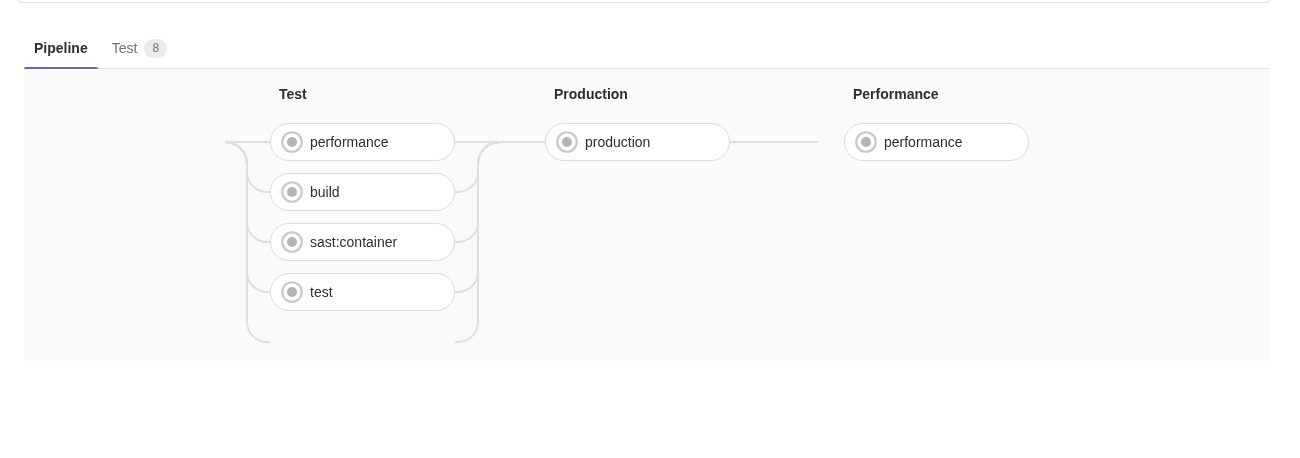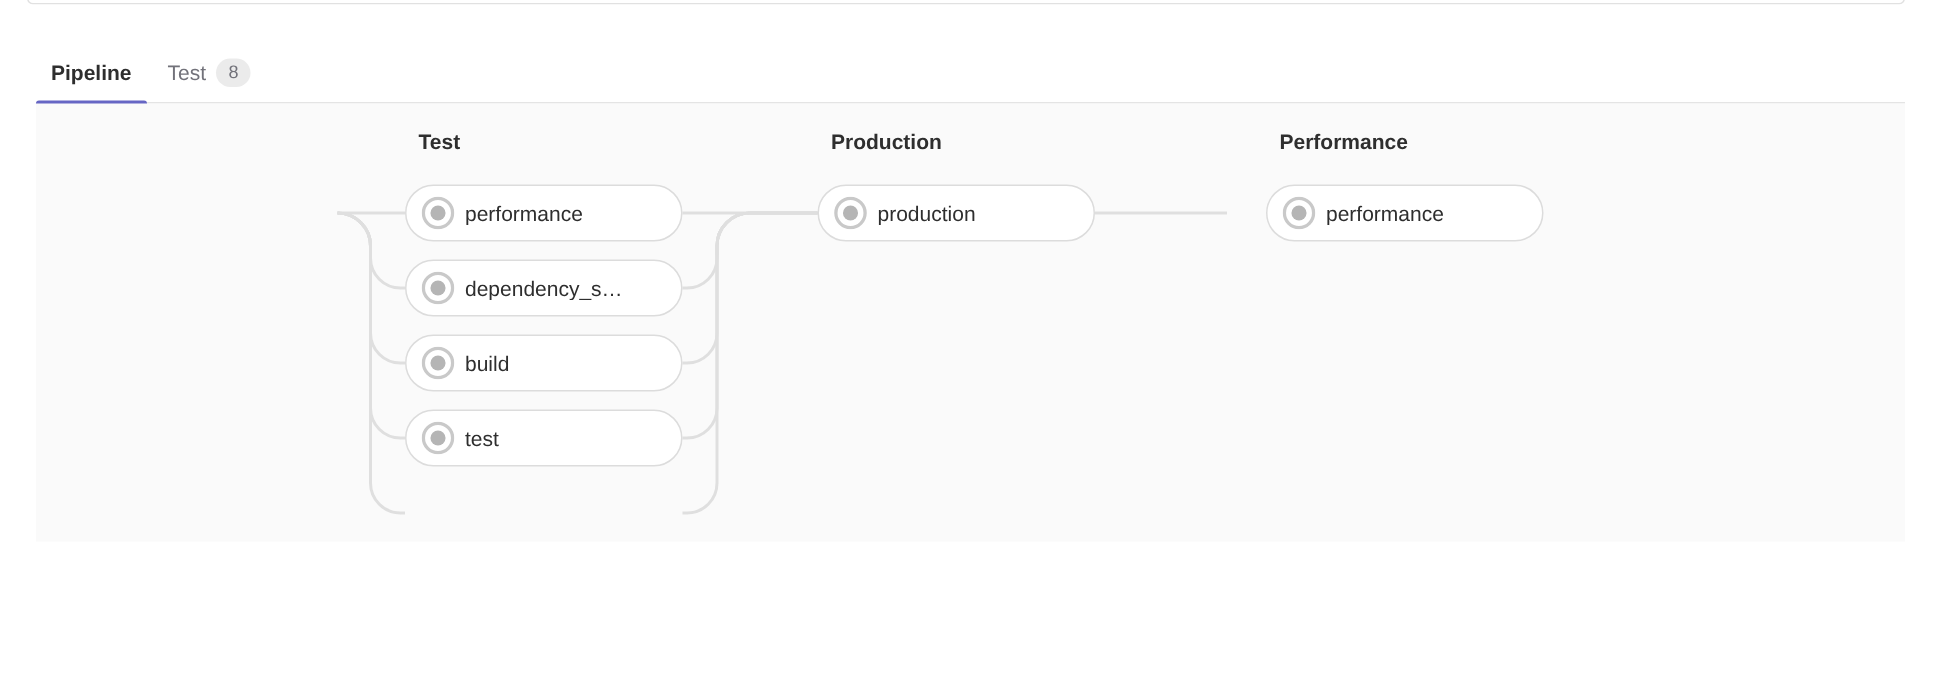--- a/index.html
+++ b/index.html
@@ -198,36 +198,36 @@
       <div class="stage-title">Test</div>
 
       <div class="job-pill">
         <svg class="job-icon" viewBox="0 0 14 14">
           <circle class="ring-created" cx="7" cy="7" r="6.2" fill="none" stroke-width="1.4"></circle>
           <circle class="dot-created" cx="7" cy="7" r="3.2"></circle>
         </svg>
         <span class="job-label">performance</span>
       </div>
 
-      <div class="job-pill">
-        <svg class="job-icon" viewBox="0 0 14 14">
-          <circle class="ring-created" cx="7" cy="7" r="6.2" fill="none" stroke-width="1.4"></circle>
-          <circle class="dot-created" cx="7" cy="7" r="3.2"></circle>
-        </svg>
-        <span class="job-label">dependency_s…</span>
-      </div>
 
       <div class="job-pill">
         <svg class="job-icon" viewBox="0 0 14 14">
           <circle class="ring-created" cx="7" cy="7" r="6.2" fill="none" stroke-width="1.4"></circle>
           <circle class="dot-created" cx="7" cy="7" r="3.2"></circle>
         </svg>
         <span class="job-label">build</span>
       </div>
 
+      <div class="job-pill">
+        <svg class="job-icon" viewBox="0 0 14 14">
+          <circle class="ring-created" cx="7" cy="7" r="6.2" fill="none" stroke-width="1.4"></circle>
+          <circle class="dot-created" cx="7" cy="7" r="3.2"></circle>
+        </svg>
+        <span class="job-label">sast:container</span>
+      </div>
 
       <div class="job-pill">
         <svg class="job-icon" viewBox="0 0 14 14">
           <circle class="ring-created" cx="7" cy="7" r="6.2" fill="none" stroke-width="1.4"></circle>
           <circle class="dot-created" cx="7" cy="7" r="3.2"></circle>
         </svg>
         <span class="job-label">test</span>
       </div>
     </div>
 

